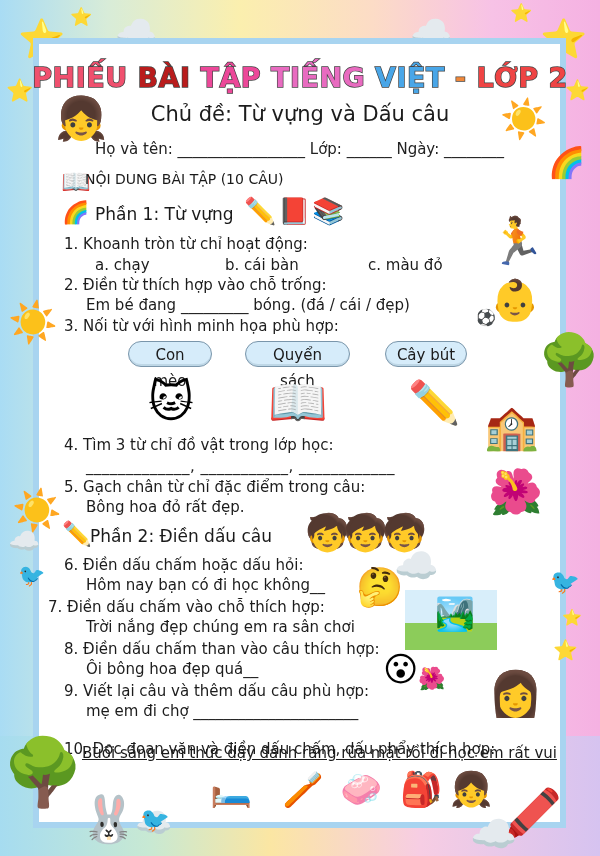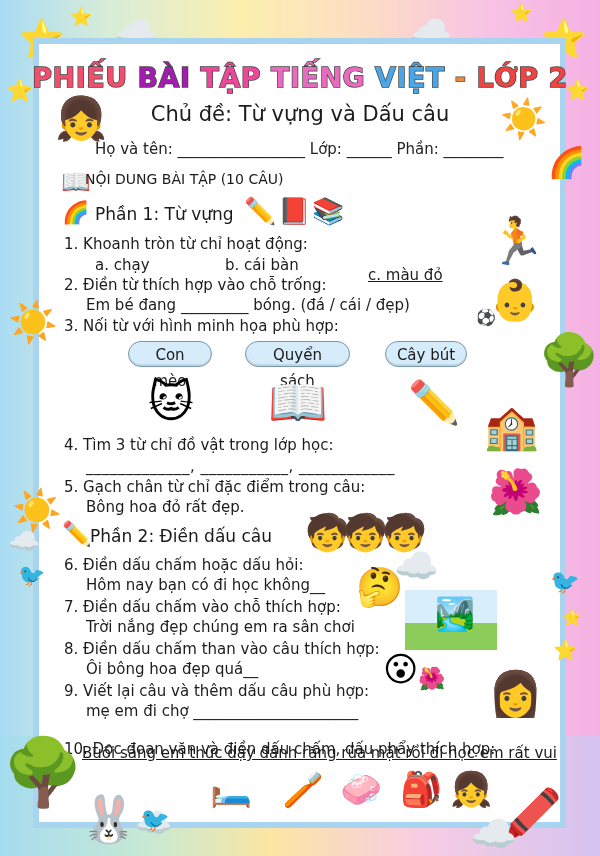--- a/index.html
+++ b/index.html
@@ -56,48 +56,48 @@
 <div class="emoji" style="left:115px;top:15px;font-size:34px;color:#dff1fb;">☁️</div>
 <div class="emoji" style="left:410px;top:15px;font-size:34px;color:#dff1fb;">☁️</div>
 <div class="emoji" style="left:510px;top:4px;font-size:18px;">⭐</div>
 <div class="emoji" style="left:540px;top:20px;font-size:38px;">⭐</div>
 <div class="emoji" style="left:565px;top:80px;font-size:20px;">⭐</div>
 
 <div class="page"></div>
 
 <div class="title">
   <span style="color:#f0506e">PHIẾU</span>
-  <span style="color:#a21caf">BÀI</span>
+  <span style="color:#b91c1c">BÀI</span>
   <span style="color:#ec4899">TẬP</span>
   <span style="color:#e86bc0">TIẾNG</span>
   <span style="color:#49a6e8">VIỆT</span>
   <span style="color:#f0883a">-</span>
   <span style="color:#ef4444">LỚP 2</span>
 </div>
 
 <div class="emoji" style="left:55px;top:98px;font-size:42px;">👧</div>
 <div class="emoji" style="left:500px;top:100px;font-size:38px;">☀️</div>
 <div class="emoji" style="left:548px;top:148px;font-size:30px;">🌈</div>
 
 <div class="subtitle">Chủ đề: Từ vựng và Dấu câu</div>
-<div class="info">Họ và tên: _________________ Lớp: ______ Phần: ________</div>
+<div class="info">Họ và tên: _________________ Lớp: ______ Ngày: ________</div>
 
 <div class="emoji" style="left:61px;top:170px;font-size:24px;">📖</div>
 <div class="section-main">NỘI DUNG BÀI TẬP (10 CÂU)</div>
 
 <div class="emoji" style="left:62px;top:202px;font-size:22px;">🌈</div>
 <div class="part" style="left:95px;top:204px;">Phần 1: Từ vựng</div>
 <div class="emoji" style="left:244px;top:198px;font-size:26px;">✏️</div>
 <div class="emoji" style="left:278px;top:198px;font-size:26px;">📕</div>
 <div class="emoji" style="left:312px;top:198px;font-size:26px;">📚</div>
 
 <div class="q" style="left:64px;top:235px;">1. Khoanh tròn từ chỉ hoạt động:</div>
 <div class="qi" style="left:95px;top:256px;">a. chạy</div>
 <div class="qi" style="left:225px;top:256px;">b. cái bàn</div>
-<div class="qi" style="left:368px;top:266px;text-decoration:underline;">c. màu đỏ</div>
+<div class="qi" style="left:368px;top:256px;">c. màu đỏ</div>
 <div class="emoji" style="left:488px;top:218px;font-size:46px;">🏃</div>
 
 <div class="q" style="left:64px;top:276px;">2. Điền từ thích hợp vào chỗ trống:</div>
 <div class="qi" style="left:86px;top:296px;">Em bé đang _________ bóng. (đá / cái / đẹp)</div>
 <div class="emoji" style="left:490px;top:280px;font-size:40px;">👶</div>
 <div class="emoji" style="left:476px;top:310px;font-size:16px;">⚽</div>
 
 <div class="q" style="left:64px;top:317px;">3. Nối từ với hình minh họa phù hợp:</div>
 <div class="emoji" style="left:8px;top:302px;font-size:40px;">☀️</div>
 
@@ -126,21 +126,21 @@
 <div class="emoji" style="left:18px;top:565px;font-size:22px;">🐦</div>
 
 <div class="q" style="left:64px;top:556px;">6. Điền dấu chấm hoặc dấu hỏi:</div>
 <div class="qi" style="left:86px;top:576px;">Hôm nay bạn có đi học không__</div>
 <div class="emoji" style="left:394px;top:548px;font-size:36px;color:#eef7fd;">☁️</div>
 <div class="emoji" style="left:356px;top:568px;font-size:38px;">🤔</div>
 <div class="emoji" style="left:550px;top:570px;font-size:24px;">🐦</div>
 <div class="emoji" style="left:562px;top:610px;font-size:16px;">⭐</div>
 <div class="emoji" style="left:553px;top:640px;font-size:20px;">⭐</div>
 
-<div class="q" style="left:64px;top:598px;">7. Điền dấu chấm vào chỗ thích hợp:</div>
+<div class="q" style="left:48px;top:598px;">7. Điền dấu chấm vào chỗ thích hợp:</div>
 <div class="qi" style="left:86px;top:618px;">Trời nắng đẹp chúng em ra sân chơi</div>
 <div class="abs" style="left:405px;top:590px;width:92px;height:60px;background:linear-gradient(#d8eefa 55%, #8ccc5a 55%);">
   <div class="emoji" style="left:30px;top:8px;font-size:32px;">🏞️</div>
 </div>
 
 <div class="q" style="left:64px;top:640px;">8. Điền dấu chấm than vào câu thích hợp:</div>
 <div class="qi" style="left:86px;top:660px;">Ôi bông hoa đẹp quá__</div>
 <div class="emoji" style="left:383px;top:652px;font-size:34px;">😮</div>
 <div class="emoji" style="left:418px;top:668px;font-size:22px;">🌺</div>
 

